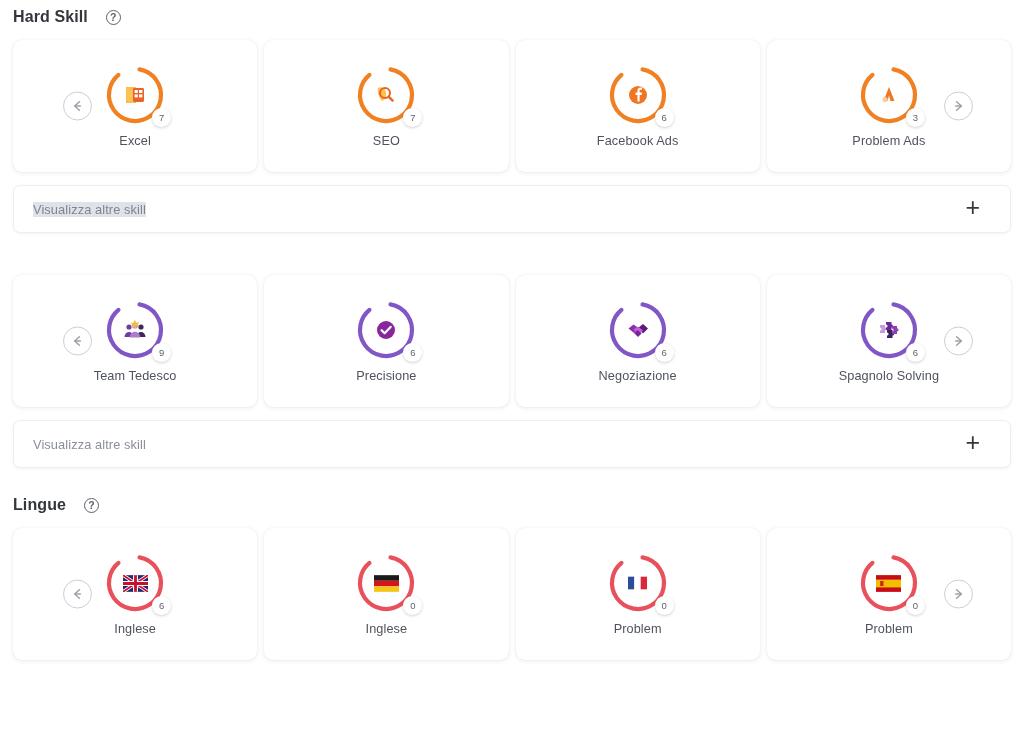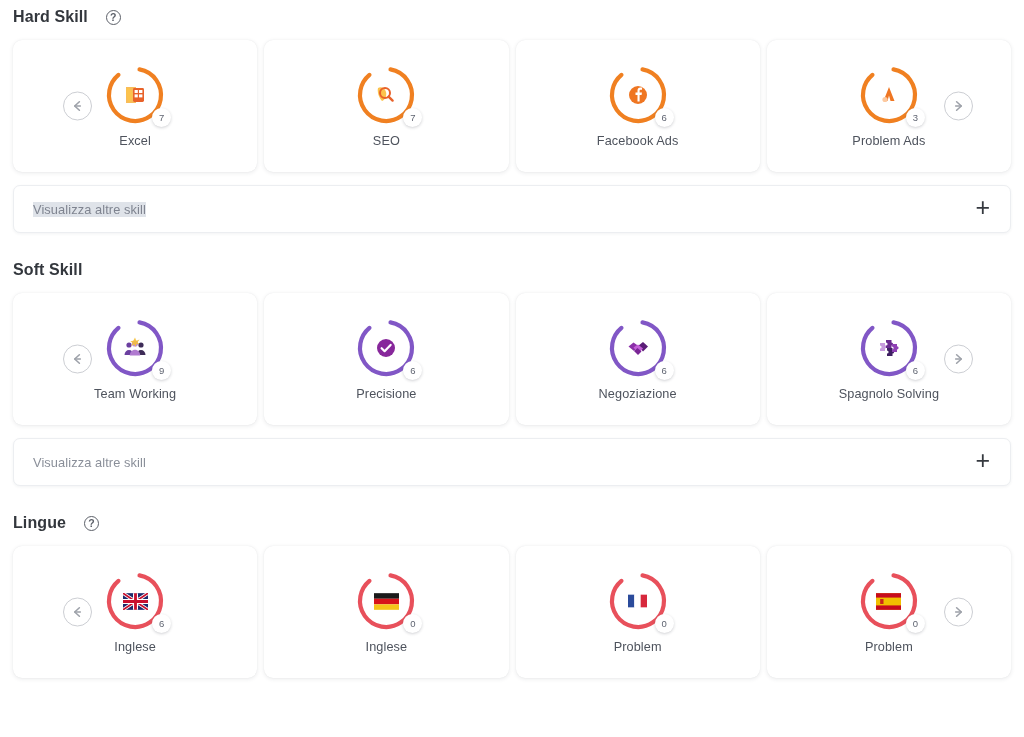--- a/index.html
+++ b/index.html
@@ -75,21 +75,21 @@
   .nav-next { right: 38px; }
 
   
   .more-bar {
     height: 48px;
     background: #ffffff;
     border: 1px solid #eceef1;
     border-radius: 7px;
     box-shadow: 0 1px 3px rgba(40,45,60,.06);
     display: flex; align-items: center; justify-content: space-between;
-    padding: 0 18px 0 19px;
+    padding: 0 28px 0 19px;
   }
   .more-text { font-size: 12.8px; color: #8a8f99; letter-spacing: .1px; }
   .more-text.selected { background: #dfe3e9; color: #7f8490; }
   .plus-btn {
     font-size: 25px; color: #35393f; line-height: 1;
     font-weight: 300; cursor: pointer; padding: 0 2px 4px 2px;
     font-family: "Liberation Sans", sans-serif;
   }
 </style>
 </head>
@@ -197,23 +197,20 @@
     </div>
   </div>
 
   <div style="height:13px"></div>
   <div class="more-bar">
     <span class="more-text selected">Visualizza altre skill</span>
     <span class="plus-btn">+</span>
   </div>
 
   <div style="height:28px"></div>
-  <div class="section-head">
-    <span>Soft Skill</span>
-  </div>
 
   <div style="height:14px"></div>
   <div class="card-row" style="height:132px">
 
     <div class="card">
       <div class="card-inner">
         <div class="ring-wrap">
           <svg viewBox="0 0 62 62">
             <circle cx="31" cy="31" r="26" fill="none" stroke="#8157c6" stroke-width="4.2" stroke-linecap="round" stroke-dasharray="140 164" transform="rotate(-80 31 31)"></circle>
           </svg>
@@ -223,21 +220,21 @@
               <circle cx="19" cy="10" r="2.6" fill="#3d2b57"></circle>
               <circle cx="13" cy="8.5" r="3.1" fill="#c08fd8"></circle>
               <path d="M2.5 20c0-3 2-5 4.5-5s4.5 2 4.5 5z" fill="#6b3fa0"></path>
               <path d="M14.5 20c0-3 2-5 4.5-5s4.5 2 4.5 5z" fill="#3d2b57"></path>
               <path d="M7.8 20.5c0-3.4 2.3-5.8 5.2-5.8s5.2 2.4 5.2 5.8z" fill="#b07ad0"></path>
               <path d="M13 2.5l1.3 3.2 3.2-1.2-2 3 2 1.6-3.3.2-.4 2.6-1.6-2.4-3 1.4 1.5-3-2.4-1.7 3-.4z" fill="#f5c03a" opacity=".9"></path>
             </svg>
           </span>
           <span class="badge">9</span>
         </div>
-        <div class="card-label">Team Working</div>
+        <div class="card-label">Team Tedesco</div>
       </div>
       <div class="nav-arrow nav-prev">
         <svg viewBox="0 0 16 16">
           <path d="M10 3.5L5 8l5 4.5" fill="none" stroke="#9da1a9" stroke-width="1.7" stroke-linecap="round" stroke-linejoin="round"></path>
           <path d="M5.3 8H11" stroke="#9da1a9" stroke-width="1.7" stroke-linecap="round"></path>
         </svg>
       </div>
     </div>
 
     <div class="card">

